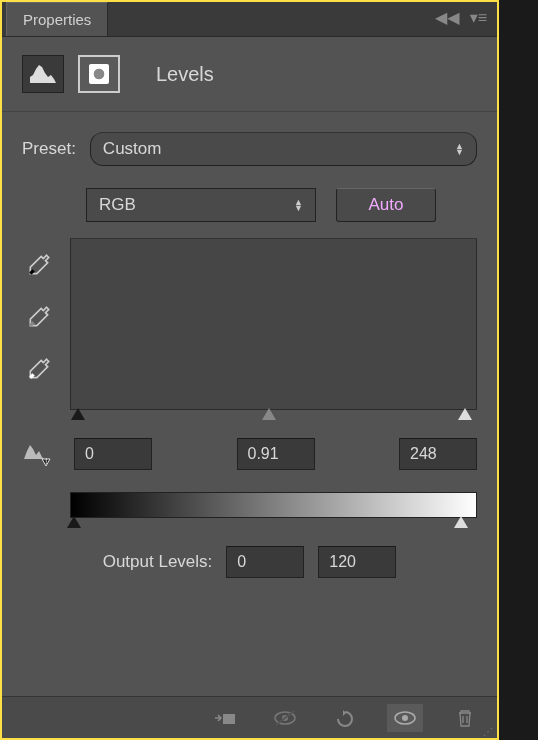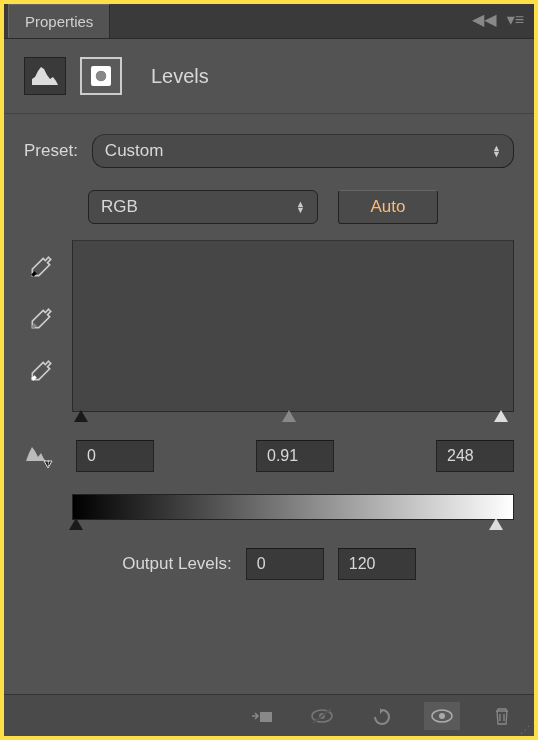--- a/index.html
+++ b/index.html
@@ -1,36 +1,36 @@
 <!DOCTYPE html>
 <html><head>
   <meta charset="utf-8">
   <style>
     * { margin: 0; padding: 0; box-sizing: border-box; font-family: Arial, sans-serif; }
     body { background: #1a1a1a; width: 538px; height: 740px; overflow: hidden; }
-    .panel { width: 538px; height: 740px; background: #535353; border: 4px solid #fde047; position: relative; }
+    .panel { width: 499px; height: 740px; background: #535353; border: 2px solid #fde047; position: relative; }
     .tab-bar { background: #3a3a3a; height: 35px; display: flex; align-items: flex-end; border-bottom: 1px solid #2a2a2a; position: relative; }
     .tab { background: #535353; color: #d0d0d0; padding: 8px 16px; font-size: 15px; border-top: 1px solid #666; border-left: 1px solid #666; border-right: 1px solid #2a2a2a; margin-left: 4px; }
     .panel-controls { position: absolute; right: 10px; top: 6px; display: flex; gap: 10px; align-items: center; }
     .panel-controls span { color: #888; font-size: 16px; cursor: pointer; }
     .watermark { position: absolute; right: 30px; top: 5px; color: #999; font-size: 11px; z-index: 10; }
     .header { display: flex; align-items: center; padding: 18px 20px; gap: 14px; border-bottom: 1px solid #444; }
     .icon-btn { width: 42px; height: 38px; background: #3a3a3a; border: 1px solid #222; display: inline-flex; align-items: center; justify-content: center; }
     .icon-btn.active { background: #5a5a5a; border: 2px solid #ccc; }
     .histogram-icon { width: 30px; height: 22px; position: relative; }
     .histogram-icon svg { width: 100%; height: 100%; }
-    .panel-title { color: #d8d8d8; font-size: 20px; margin-left: 15px; }
+    .panel-title { color: #d8d8d8; font-size: 20px; margin-left: 22px; }
     .content { padding: 20px; }
     .row { display: flex; align-items: center; margin-bottom: 22px; gap: 14px; }
     .label { color: #d8d8d8; font-size: 17px; }
     .preset-dropdown { flex: 1; height: 34px; background: #4a4a4a; border: 1px solid #222; border-top-color: #333; display: flex; align-items: center; justify-content: space-between; padding: 0 12px; color: #d8d8d8; font-size: 17px; border-radius: 13px; }
     .dropdown-arrows { display: flex; flex-direction: column; line-height: 6px; color: #ccc; font-size: 9px; }
     .channel-row { display: flex; align-items: center; gap: 20px; margin-left: 64px; margin-bottom: 16px; }
-    .channel-dropdown { width: 230px; height: 34px; background: #4a4a4a; border: 1px solid #222; display: flex; align-items: center; justify-content: space-between; padding: 0 12px; color: #d8d8d8; font-size: 17px; border-radius: 6px; }
-    .auto-btn { width: 100px; height: 34px; background: #4a4a4a; border: 1px solid #222; border-top-color: #666; color: #fdba74; font-size: 17px; display: flex; align-items: center; justify-content: center; border-radius: 3px; }
+    .channel-dropdown { width: 230px; height: 34px; background: #4a4a4a; border: 1px solid #222; display: flex; align-items: center; justify-content: space-between; padding: 0 12px; color: #d8d8d8; font-size: 17px; border-radius: 0; }
+    .auto-btn { width: 100px; height: 34px; background: #4a4a4a; border: 1px solid #222; border-top-color: #666; color: #f0abfc; font-size: 17px; display: flex; align-items: center; justify-content: center; border-radius: 3px; }
     .main-area { display: flex; gap: 14px; }
     .eyedroppers { display: flex; flex-direction: column; gap: 18px; padding-top: 10px; }
     .eyedropper { width: 34px; height: 34px; display: flex; align-items: center; justify-content: center; }
     .eyedropper svg { width: 26px; height: 26px; }
     .histogram-box { flex: 1; height: 172px; background: #464646; border: 1px solid #2a2a2a; border-top-color: #333; }
     .slider-track { position: relative; height: 16px; margin-left: 48px; margin-top: -2px; margin-bottom: 14px; }
     .slider-handle { position: absolute; width: 0; height: 0; border-left: 7px solid transparent; border-right: 7px solid transparent; border-bottom: 12px solid #3a3a3a; top: 0; transform: translateX(-50%); }
     .slider-handle.black { border-bottom-color: #1a1a1a; }
     .slider-handle.gray { border-bottom-color: #888; }
     .slider-handle.white { border-bottom-color: #ddd; }

